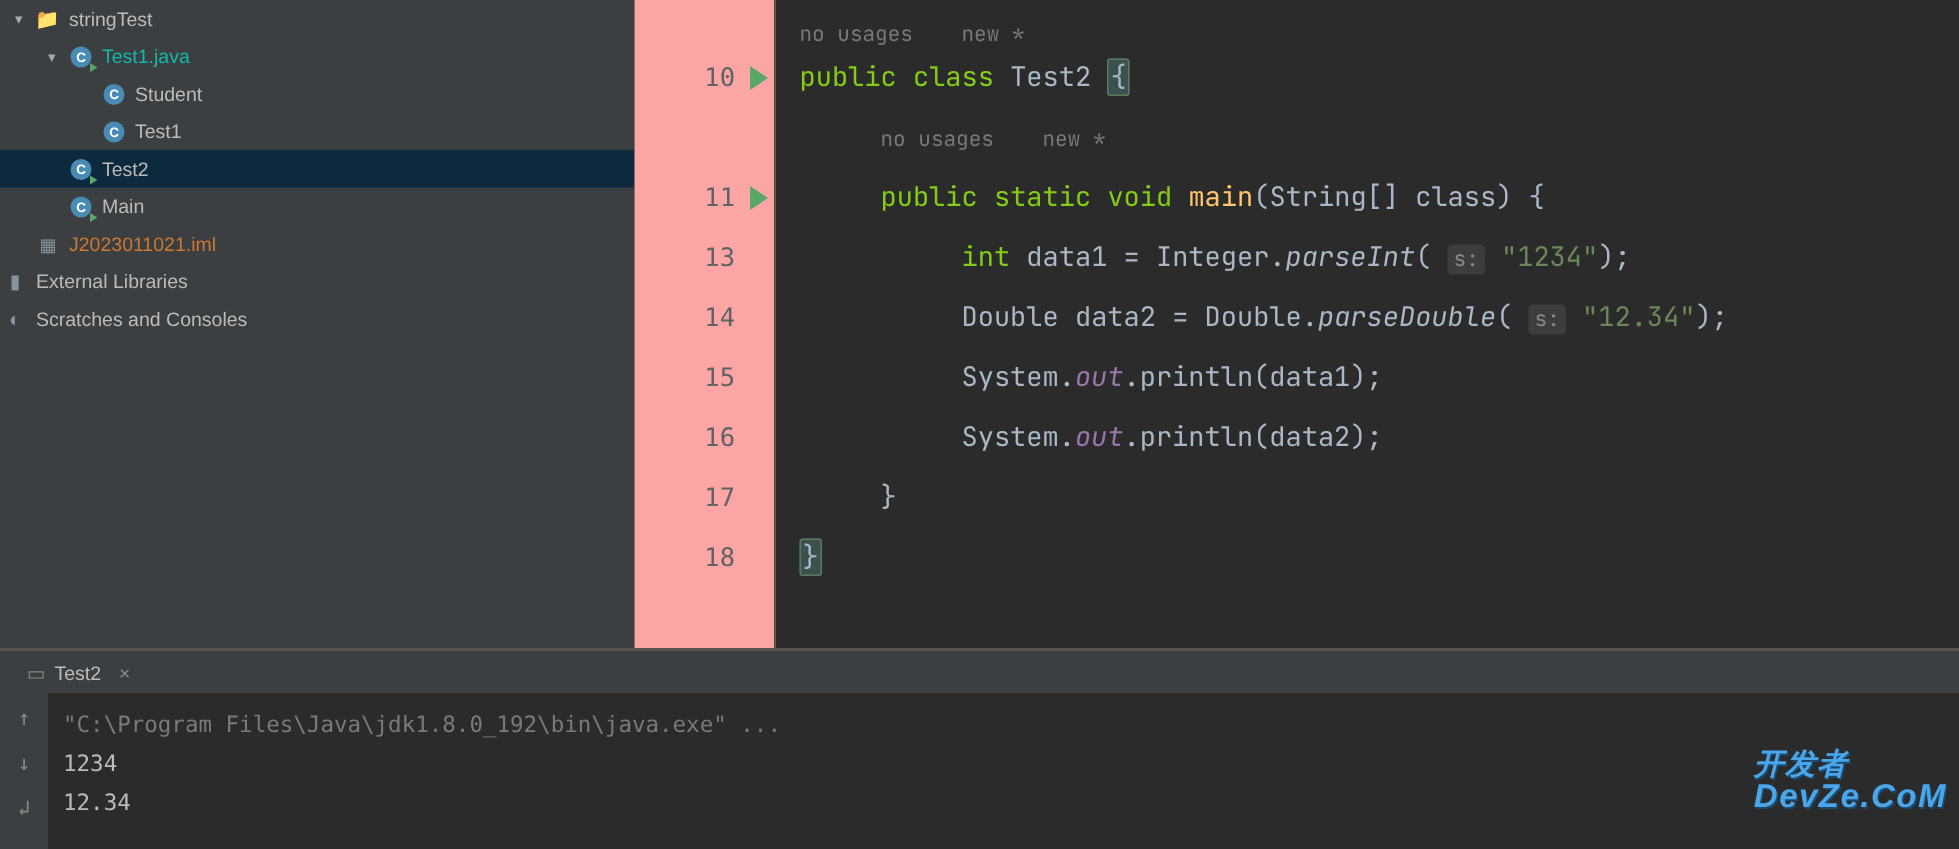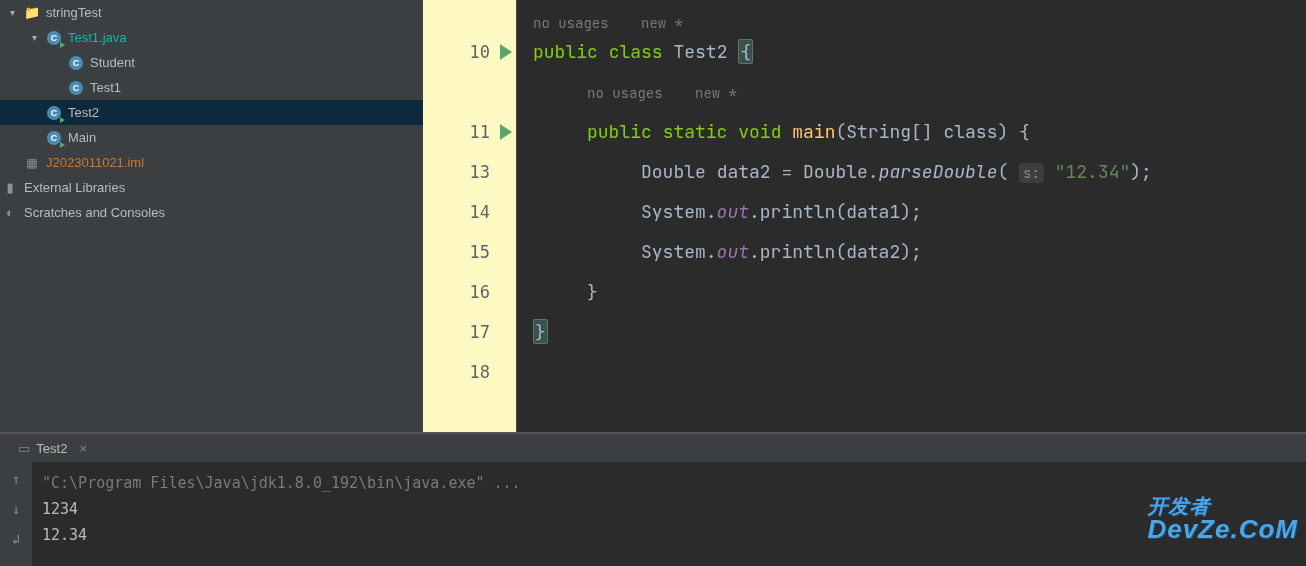--- a/index.html
+++ b/index.html
@@ -79,21 +79,21 @@
 
 .editor {
   flex: 1;
   display: flex;
   background: #2b2b2b;
   font-size: 18px;
   position: relative;
 }
 .gutter {
   width: 94px;
-  background: #fef9c3;
+  background: #fca5a5;
   text-align: right;
   color: #606366;
   padding-top: 2px;
   border-right: 1px solid #4b4b4b;
 }
 .gutter-line {
   height: 40px;
   line-height: 40px;
   padding-right: 26px;
   position: relative;
@@ -186,21 +186,21 @@
   bottom: 24px;
   color: #4aa6e8;
   font-family: "Arial", sans-serif;
   font-weight: bold;
   font-style: italic;
   line-height: 1;
   text-shadow: 1px 1px 0 #1a4a6e;
   pointer-events: none;
 }
 .watermark .l1 { font-size: 20px; letter-spacing: 1px; }
-.watermark .l2 { font-size: 26px; letter-spacing: 1px; }
+.watermark .l2 { font-size: 22px; letter-spacing: 1px; }
 </style>
 </head>
 <body>
 
 <div class="main-layout">
   <div class="sidebar">
     <div class="tree-row indent-0">
       <span class="arrow">▾</span>
       <span class="icon folder-icon">📁</span>
       <span>stringTest</span>
@@ -266,20 +266,21 @@
       <div class="gutter-line"><span>15</span></div>
       <div class="gutter-line"><span>16</span></div>
       <div class="gutter-line"><span>17</span></div>
       <div class="gutter-line"><span>18</span></div>
     </div>
     <div class="code-area">
       <div class="code-line" style="height:30px"><span class="hint">no usages</span>   <span class="hint">new *</span></div>
       <div class="code-line"><span class="kw">public</span> <span class="kw">class</span> <span>Test2</span> <span class="brace-hl">{</span></div>
       <div class="code-line">     <span class="hint">no usages</span>   <span class="hint">new *</span></div>
       <div class="code-line">     <span class="kw">public</span> <span class="kw">static</span> <span class="kw">void</span> <span class="fn">main</span><span>(String[] class) {</span></div>
+      <div class="code-line">          <span class="kw">int</span> <span>data1</span><span> = </span><span>Integer.</span><span class="it">parseInt</span>( <span class="param-hint">s:</span> <span class="str">"1234"</span><span>);</span></div>
       <div class="code-line">          <span>Double</span> <span>data2</span><span> = </span><span>Double.</span><span class="it">parseDouble</span>( <span class="param-hint">s:</span> <span class="str">"12.34"</span><span>);</span></div>
       <div class="code-line">          <span>System.</span><span class="static-it">out</span><span>.println(data1);</span></div>
       <div class="code-line">          <span>System.</span><span class="static-it">out</span><span>.println(data2);</span></div>
       <div class="code-line">     <span>}</span></div>
       <div class="code-line"><span class="brace-hl">}</span></div>
     </div>
   </div>
 </div>
 
 <div class="bottom-panel">

